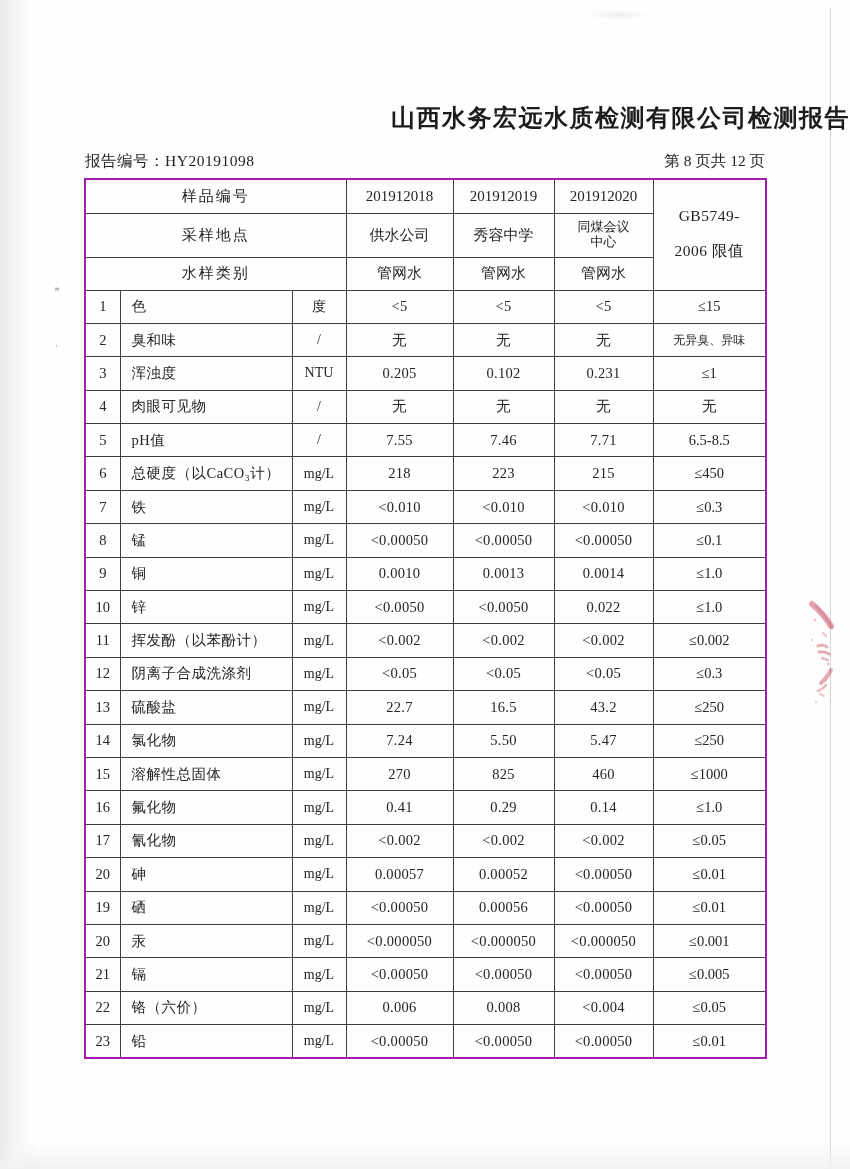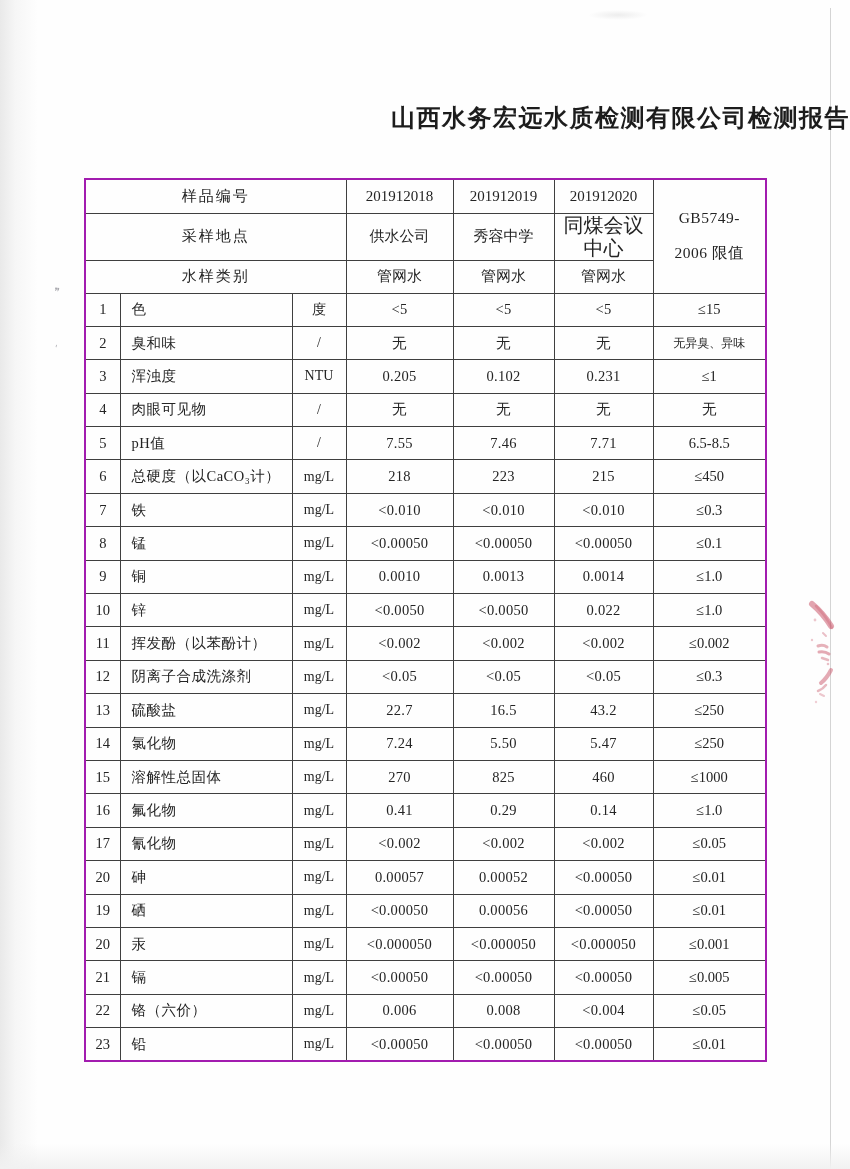--- a/index.html
+++ b/index.html
@@ -64,21 +64,21 @@
     font-size: 15px; color: #242424;
     overflow: hidden; white-space: nowrap;
     padding: 0 2px;
   }
   table { border: 2px solid #a21caf; }
   tr.h1 { height: 34px; }
   tr.h2 { height: 44px; }
   tr.h3 { height: 33px; }
   tbody tr { height: 33.4px; }
   .hlabel { letter-spacing: 2px; }
-  .pre { white-space: pre-line; line-height: 1.15; font-size: 20px; }
+  .pre { white-space: pre-line; line-height: 1.15; font-size: 13px; }
   .limit-head { font-size: 15.5px; letter-spacing: 0.5px; }
   .limit-head .l1 { margin-bottom: 16px; }
   .c-no { font-size: 14.5px; }
   .c-item { text-align: left; padding-left: 11px; font-size: 14.5px; letter-spacing: 0.5px; }
   .c-unit { font-size: 14px; }
   .c-v1, .c-v2, .c-v3 { font-size: 14.5px; letter-spacing: 0.3px; }
   .c-limit { font-size: 14.5px; margin-left: 12px; }
   .small-limit { font-size: 12px !important; }
 </style>
 </head>
@@ -110,20 +110,24 @@
         <circle cx="33" cy="38" r="1.4" opacity="0.4"></circle>
         <circle cx="30" cy="58" r="1.2" opacity="0.4"></circle>
         <circle cx="46" cy="82" r="1.3" opacity="0.45"></circle>
         <circle cx="34" cy="120" r="1.2" opacity="0.35"></circle>
       </g>
     </svg>
   </div>
 
   <div class="doc-title">山西水务宏远水质检测有限公司检测报告</div>
 
+  <div class="meta-row">
+    <span class="meta-left"><span>报告编号：</span><span>HY20191098</span></span>
+    <span class="meta-right">第 8 页共 12 页</span>
+  </div>
 
   <div class="tbl-wrap">
     <table>
       <colgroup>
         <col style="width:35px">
           <col style="width:172px">
           <col style="width:54px">
         <col style="width:107px">
           <col style="width:101px">
           <col style="width:99px">

